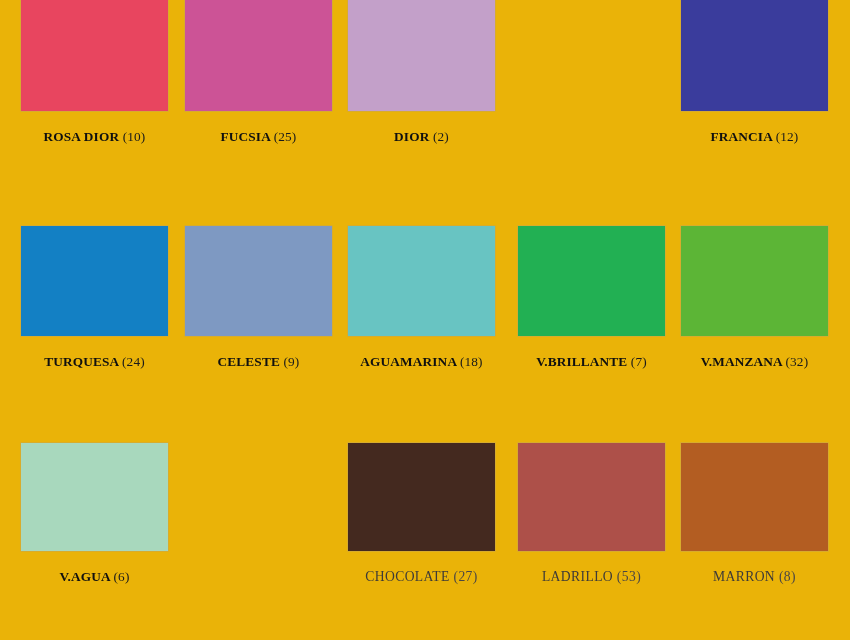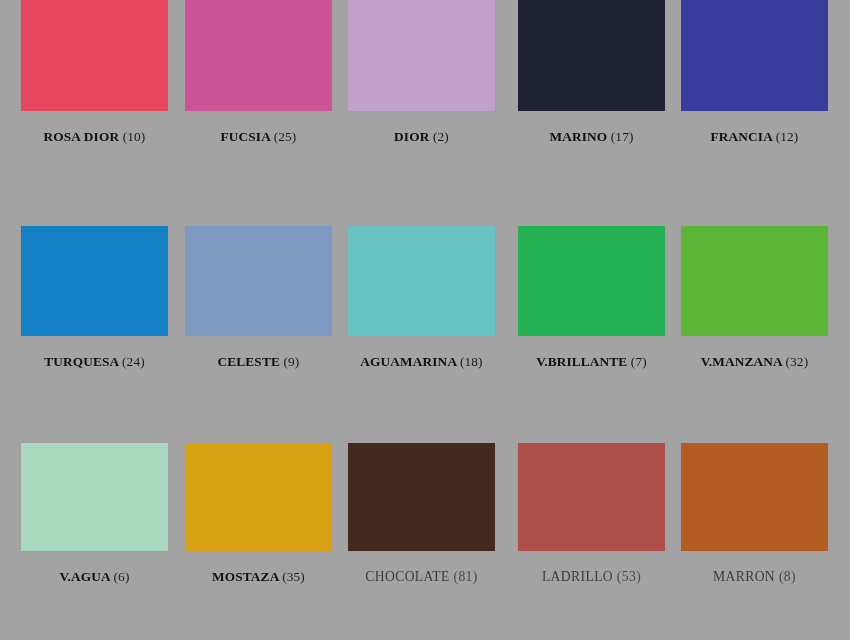--- a/index.html
+++ b/index.html
@@ -12,21 +12,21 @@
     height: 640px;
     background: #ffffff;
     font-family: "Liberation Serif", "DejaVu Serif", serif;
     overflow: hidden;
   }
 
   #swatch-chart {
     position: relative;
     width: 850px;
     height: 640px;
-    background: #a3a3a3;
+    background: #eab308;
   }
 
   .swatch-grid {
     position: absolute;
     left: 0;
     top: 0;
     width: 850px;
     height: 640px;
   }
 
@@ -119,27 +119,20 @@
           <span class="code">(25)</span>
         </span>
       </div>
       <div class="swatch-cell col-2">
         <span class="swatch-chip" style="background-color: rgb(195, 160, 201);"></span>
         <span class="swatch-label strong">
           <span>DIOR</span>
           <span class="code">(2)</span>
         </span>
       </div>
-      <div class="swatch-cell col-3">
-        <span class="swatch-chip" style="background-color: rgb(30, 36, 51);"></span>
-        <span class="swatch-label strong">
-          <span>MARINO</span>
-          <span class="code">(17)</span>
-        </span>
-      </div>
       <div class="swatch-cell col-4">
         <span class="swatch-chip" style="background-color: rgb(58, 60, 156);"></span>
         <span class="swatch-label strong">
           <span>FRANCIA</span>
           <span class="code">(12)</span>
         </span>
       </div>
     </div>
 
     <div class="swatch-row row-1">
@@ -179,34 +172,27 @@
         </span>
       </div>
     </div>
 
     <div class="swatch-row row-2">
       <div class="swatch-cell col-0">
         <span class="swatch-chip" style="background-color: rgb(168, 216, 189);"></span>
         <span class="swatch-label strong">
           <span>V.AGUA</span>
           <span class="code">(6)</span>
-        </span>
-      </div>
-      <div class="swatch-cell col-1">
-        <span class="swatch-chip" style="background-color: rgb(217, 160, 19);"></span>
-        <span class="swatch-label strong">
-          <span>MOSTAZA</span>
-          <span class="code">(35)</span>
         </span>
       </div>
       <div class="swatch-cell col-2">
         <span class="swatch-chip" style="background-color: rgb(68, 41, 31);"></span>
         <span class="swatch-label muted">
           <span>CHOCOLATE</span>
-          <span class="code">(81)</span>
+          <span class="code">(27)</span>
         </span>
       </div>
       <div class="swatch-cell col-3">
         <span class="swatch-chip" style="background-color: rgb(173, 80, 73);"></span>
         <span class="swatch-label muted">
           <span>LADRILLO</span>
           <span class="code">(53)</span>
         </span>
       </div>
       <div class="swatch-cell col-4">

